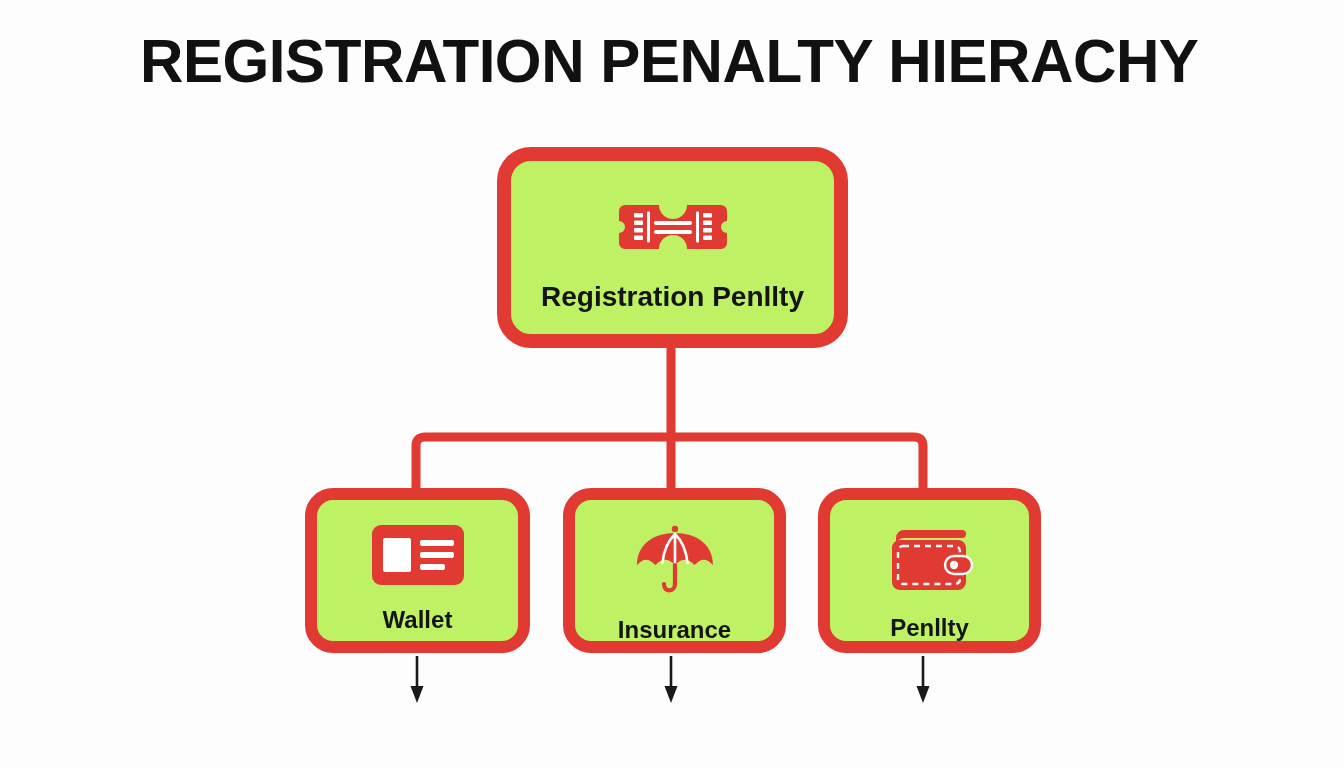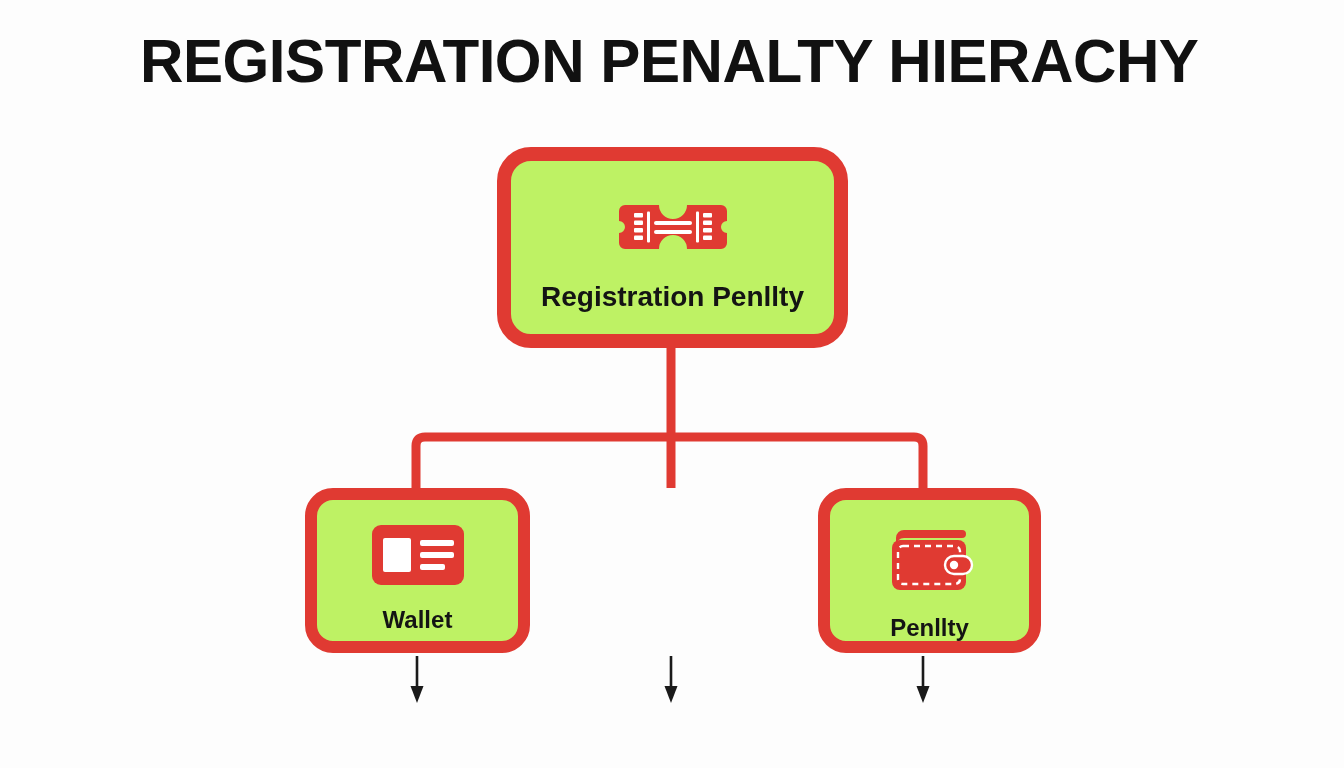--- a/index.html
+++ b/index.html
@@ -161,20 +161,33 @@
         <rect x="2" y="3" width="92" height="60" rx="9" fill="#e03a32"></rect>
         <rect x="13" y="16" width="28" height="34" rx="2" fill="#ffffff"></rect>
         <rect x="50" y="18" width="34" height="6" rx="2" fill="#ffffff"></rect>
         <rect x="50" y="30" width="34" height="6" rx="2" fill="#ffffff"></rect>
         <rect x="50" y="42" width="25" height="6" rx="2" fill="#ffffff"></rect>
       </svg>
     </span>
     <div class="node-label">Wallet</div>
   </div>
 
+  <div class="node child n2">
+    <span class="icon-wrap">
+      <svg width="84" height="76" viewBox="0 0 84 76" xmlns="http://www.w3.org/2000/svg">
+        <circle cx="42" cy="7" r="3.2" fill="#e03a32"></circle>
+        <path d="M4 43 C4 22 21 11 42 11 C63 11 80 22 80 43 C73 36 69 36 61.5 43 C55 36 49 36 42 43 C35 36 29 36 22.5 43 C15 36 11 36 4 43 Z" fill="#e03a32"></path>
+        <path d="M42 12 C34 20 30.5 30 29.5 41" stroke="#ffffff" stroke-width="2.6" fill="none" stroke-linecap="round"></path>
+        <path d="M42 12 C50 20 53.5 30 54.5 41" stroke="#ffffff" stroke-width="2.6" fill="none" stroke-linecap="round"></path>
+        <path d="M42 13 L42 41" stroke="#ffffff" stroke-width="2.6" fill="none" stroke-linecap="round"></path>
+        <path d="M42 43 L42 62 C42 70 31 71 31 62" stroke="#e03a32" stroke-width="4.2" fill="none" stroke-linecap="round"></path>
+      </svg>
+    </span>
+    <div class="node-label">Insurance</div>
+  </div>
 
   <div class="node child n3">
     <span class="icon-wrap">
       <svg width="96" height="74" viewBox="0 0 96 74" xmlns="http://www.w3.org/2000/svg">
 
         <path d="M14 16 a8 8 0 0 1 8 -8 h58 a4 4 0 0 1 0 8 h-58 a8 8 0 0 0 -8 8 z" fill="#e03a32"></path>
 
         <rect x="10" y="18" width="74" height="50" rx="8" fill="#e03a32"></rect>
 
         <rect x="16" y="24" width="62" height="38" rx="5" fill="none" stroke="#ffffff" stroke-width="2.4" stroke-dasharray="6 5"></rect>

